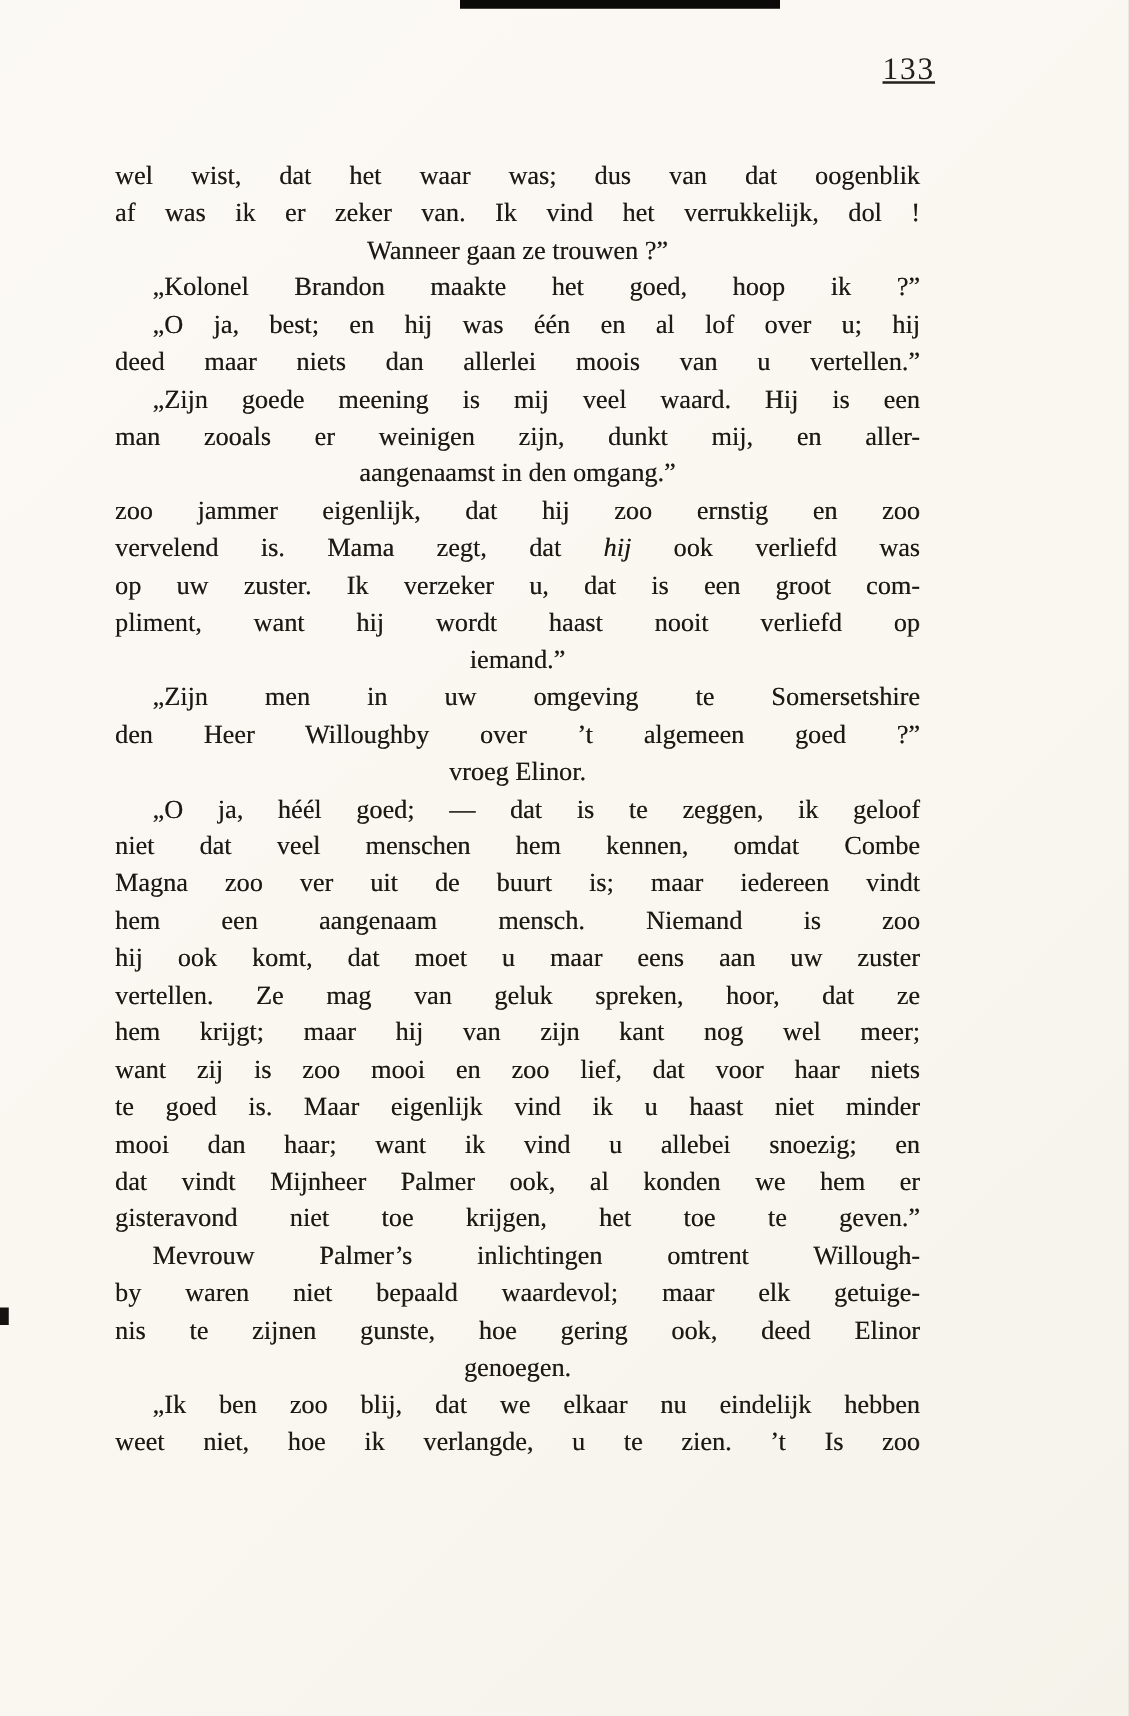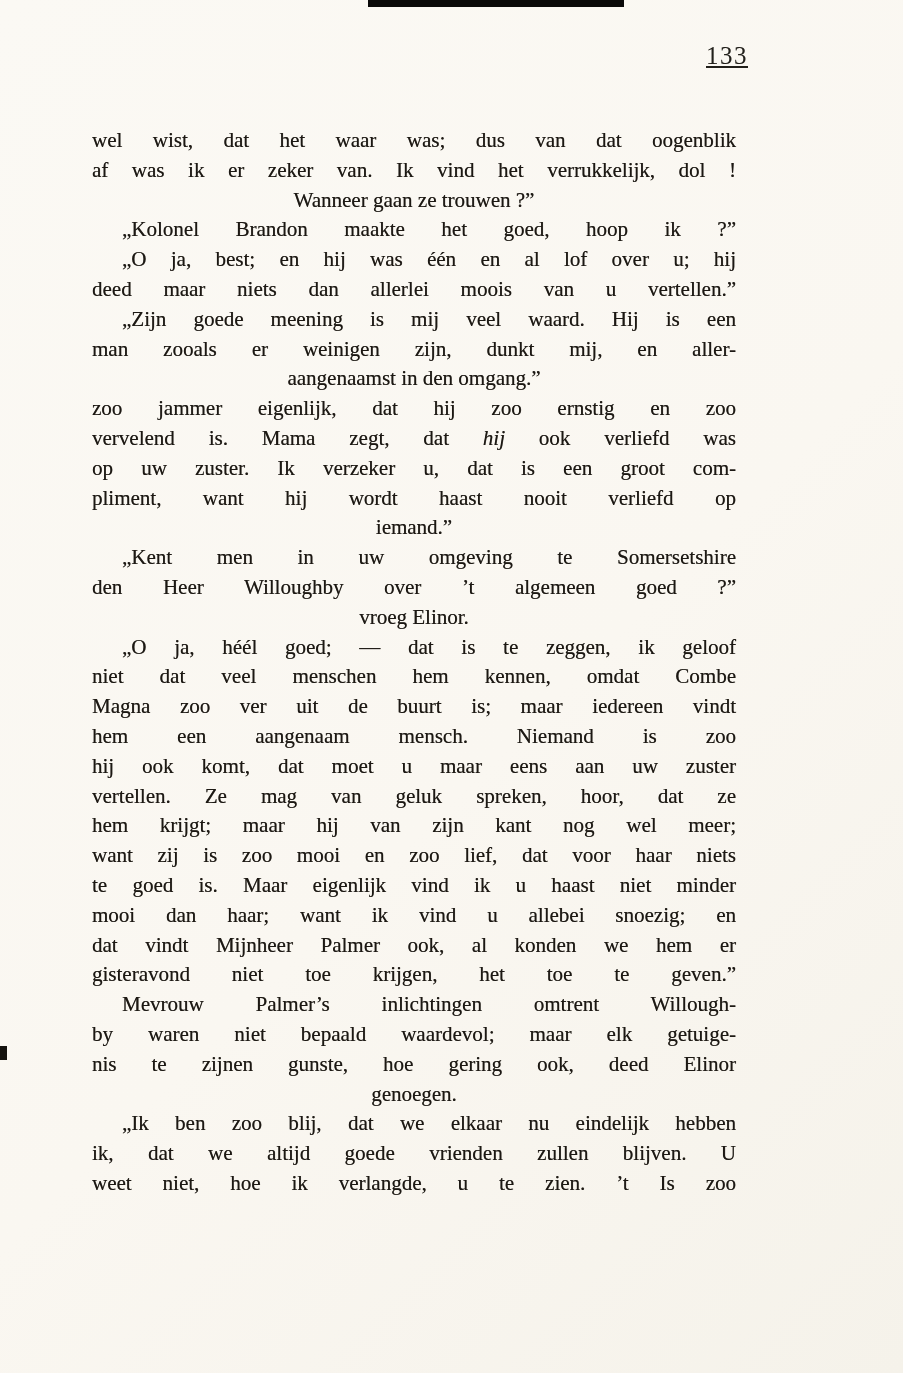--- a/index.html
+++ b/index.html
@@ -76,36 +76,35 @@
       <div class="line indent fill"><span>„O ja, best; en hij was één en al lof over u; hij</span></div>
       <div class="line fill"><span>deed maar niets dan allerlei moois van u vertellen.”</span></div>
       <div class="line indent fill"><span>„Zijn goede meening is mij veel waard. Hij is een</span></div>
       <div class="line fill"><span>man zooals er weinigen zijn, dunkt mij, en aller-</span></div>
       <div class="line"><span>aangenaamst in den omgang.”</span></div>
       <div class="line fill"><span>zoo jammer eigenlijk, dat hij zoo ernstig en zoo</span></div>
       <div class="line fill"><span>vervelend is. Mama zegt, dat </span><i>hij</i><span> ook verliefd was</span></div>
       <div class="line fill"><span>op uw zuster. Ik verzeker u, dat is een groot com-</span></div>
       <div class="line fill"><span>pliment, want hij wordt haast nooit verliefd op</span></div>
       <div class="line"><span>iemand.”</span></div>
-      <div class="line indent fill"><span>„Kent men in uw omgeving te Somersetshire</span></div>
+      <div class="line indent fill"><span>„Zijn men in uw omgeving te Somersetshire</span></div>
       <div class="line fill"><span>den Heer Willoughby over ’t algemeen goed ?”</span></div>
       <div class="line"><span>vroeg Elinor.</span></div>
       <div class="line indent fill"><span>„O ja, héél goed; — dat is te zeggen, ik geloof</span></div>
       <div class="line fill"><span>niet dat veel menschen hem kennen, omdat Combe</span></div>
       <div class="line fill"><span>Magna zoo ver uit de buurt is; maar iedereen vindt</span></div>
       <div class="line fill"><span>hem een aangenaam mensch. Niemand is zoo</span></div>
       <div class="line fill"><span>hij ook komt, dat moet u maar eens aan uw zuster</span></div>
       <div class="line fill"><span>vertellen. Ze mag van geluk spreken, hoor, dat ze</span></div>
       <div class="line fill"><span>hem krijgt; maar hij van zijn kant nog wel meer;</span></div>
       <div class="line fill"><span>want zij is zoo mooi en zoo lief, dat voor haar niets</span></div>
       <div class="line fill"><span>te goed is. Maar eigenlijk vind ik u haast niet minder</span></div>
       <div class="line fill"><span>mooi dan haar; want ik vind u allebei snoezig; en</span></div>
       <div class="line fill"><span>dat vindt Mijnheer Palmer ook, al konden we hem er</span></div>
       <div class="line fill"><span>gisteravond niet toe krijgen, het toe te geven.”</span></div>
       <div class="line indent fill"><span>Mevrouw Palmer’s inlichtingen omtrent Willough-</span></div>
       <div class="line fill"><span>by waren niet bepaald waardevol; maar elk getuige-</span></div>
       <div class="line fill"><span>nis te zijnen gunste, hoe gering ook, deed Elinor</span></div>
       <div class="line"><span>genoegen.</span></div>
       <div class="line indent fill"><span>„Ik ben zoo blij, dat we elkaar nu eindelijk hebben</span></div>
-      <div class="line fill"><span>ik, dat we altijd goede vrienden zullen blijven. U</span></div>
       <div class="line fill"><span>weet niet, hoe ik verlangde, u te zien. ’t Is zoo</span></div>
     </div>
 </div>
 
 </body></html>

